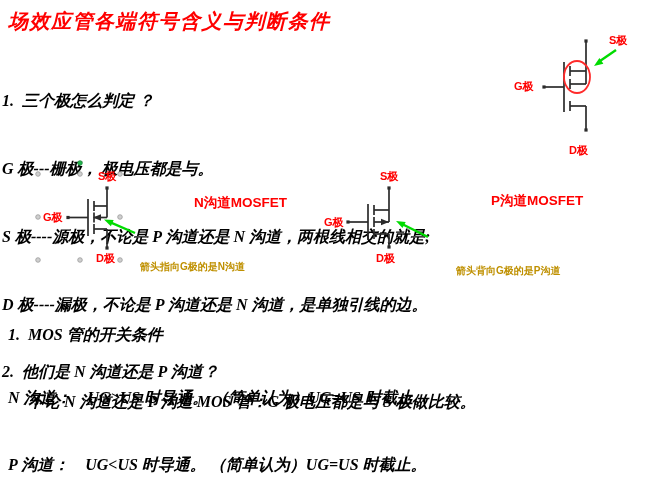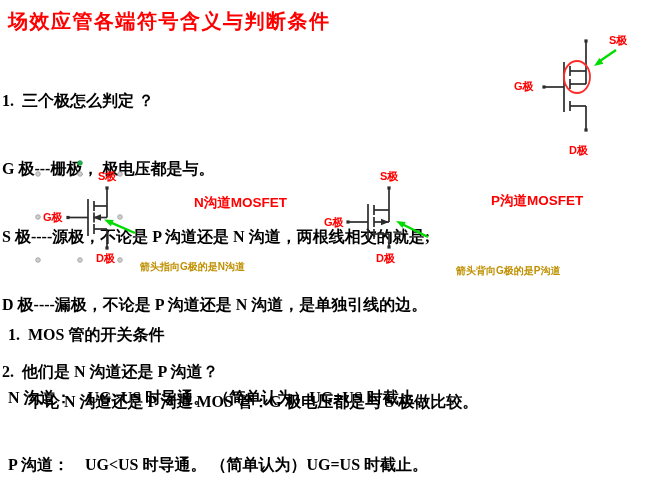--- a/index.html
+++ b/index.html
@@ -1,20 +1,20 @@
 <!DOCTYPE html>
 <html><head>
 <meta charset="utf-8">
 <style>
   html,body{margin:0;padding:0;}
   body{
     width:647px;height:490px;background:#ffffff;position:relative;overflow:hidden;
     font-family:"Liberation Serif","DejaVu Serif",serif;font-weight:bold;color:#000;
   }
-  .abs{position:absolute;}
+  .abs{position:absolute;font-style:italic;}
   .title{
     left:8px;top:8px;font-size:20px;color:#ff0000;letter-spacing:1.5px;white-space:pre;
   }
   .textblock{white-space:pre;font-size:16px;color:#000;}
   #sec1{left:2px;top:45px;line-height:22.6px;}
   #sec3{left:8px;top:279px;line-height:22.4px;}
   #rules{left:8px;top:343px;line-height:22.2px;}
   .diag{position:absolute;}
   .diag svg{position:absolute;left:0;top:0;}
   .pole-label{

